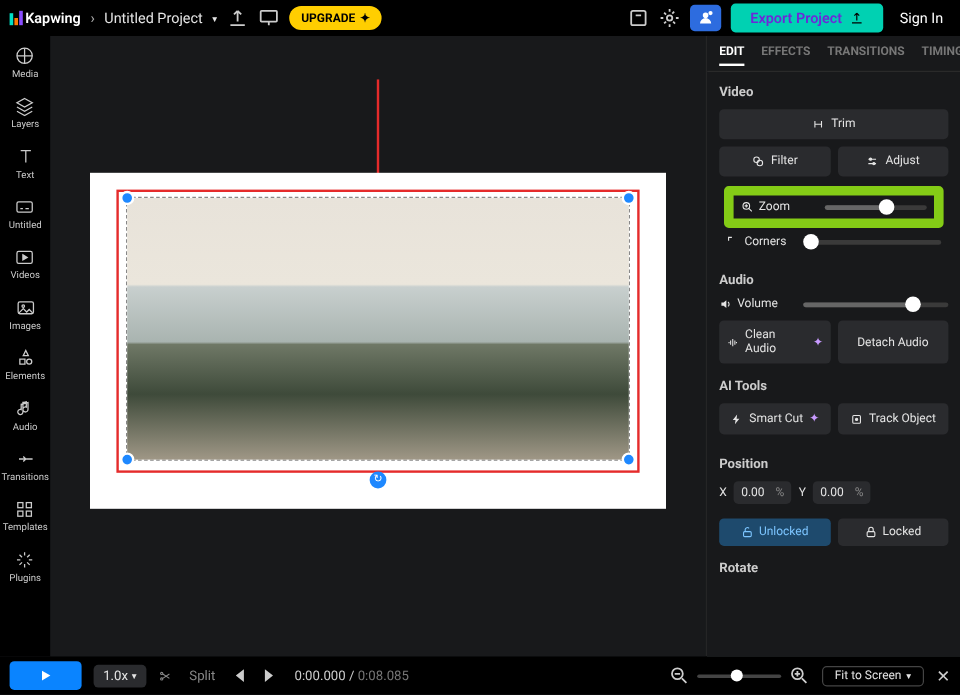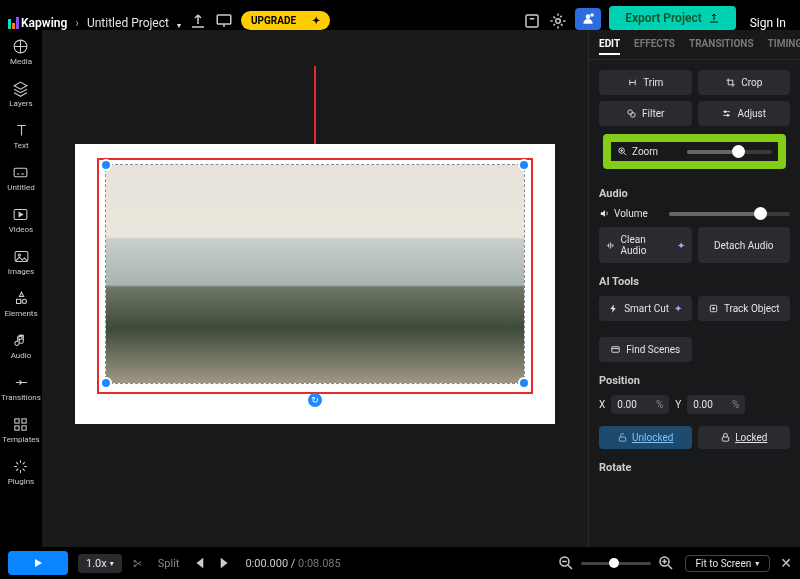--- a/index.html
+++ b/index.html
@@ -1,27 +1,27 @@
 <!DOCTYPE html>
 <html><head>
 <meta charset="utf-8">
 <style>
 * { margin: 0; padding: 0; box-sizing: border-box; font-family: -apple-system, BlinkMacSystemFont, "Segoe UI", Roboto, sans-serif; }
 body { background: #18191b; color: #e4e4e4; width: 800px; height: 579px; overflow: hidden; display: flex; flex-direction: column; }
-.topbar { height: 30px; background: #000; display: flex; align-items: flex-end; padding: 0 8px; gap: 8px; font-size: 12px; }
+.topbar { height: 30px; background: #000; display: flex; align-items: center; padding: 0 8px; gap: 8px; font-size: 12px; }
 .logo { display: flex; align-items: center; gap: 2px; }
 .logo-bars { display: flex; gap: 1px; align-items: flex-end; }
 .logo-bar { width: 3px; }
 .brand { font-weight: 600; color: #fff; }
 .crumb { color: #aaa; }
 .top-spacer { flex: 1; }
 .top-ico { width: 18px; height: 18px; display: inline-flex; align-items: center; justify-content: center; color: #ccc; cursor: pointer; }
-.upgrade-btn { background: #ffce00; color: #000; font-weight: 700; font-size: 10px; padding: 4px 10px; border-radius: 12px; cursor: pointer; display: flex; align-items: center; gap: 16px; }
+.upgrade-btn { background: #ffce00; color: #000; font-weight: 700; font-size: 10px; padding: 4px 10px; border-radius: 12px; cursor: pointer; display: flex; align-items: center; gap: 4px; }
 .share-btn { background: #2d6cdf; width: 26px; height: 22px; border-radius: 4px; display: flex; align-items: center; justify-content: center; cursor: pointer; }
-.export-btn { background: #00d1b2; color: #14532d; font-weight: 600; font-size: 12px; padding: 5px 16px; border-radius: 4px; cursor: pointer; display: flex; align-items: center; gap: 6px; }
+.export-btn { background: #00d1b2; color: #6d28d9; font-weight: 600; font-size: 12px; padding: 5px 16px; border-radius: 4px; cursor: pointer; display: flex; align-items: center; gap: 6px; }
 .signin { color: #fff; font-size: 12px; cursor: pointer; padding: 0 6px; }
 .main { flex: 1; display: flex; overflow: hidden; }
 .sidebar { width: 42px; background: #000; display: flex; flex-direction: column; align-items: center; padding-top: 8px; gap: 14px; }
 .side-item { display: flex; flex-direction: column; align-items: center; gap: 2px; cursor: pointer; color: #ccc; }
 .side-item svg { width: 17px; height: 17px; }
 .side-label { font-size: 8px; }
 .canvas-area { flex: 1; background: #18191b; display: flex; align-items: center; justify-content: center; position: relative; }
 .stage { width: 480px; height: 280px; background: #fff; position: relative; margin-top: -10px; }
 .red-outline { position: absolute; border: 2px solid #e52b2b; top: 14px; left: 22px; right: 22px; bottom: 30px; pointer-events: none; }
 .selection { position: absolute; top: 20px; left: 30px; right: 30px; bottom: 40px; border: 1px dashed #888; }
@@ -42,22 +42,22 @@
 .btn-row { display: flex; gap: 6px; }
 .panel-btn { flex: 1; background: #2a2b2e; border-radius: 4px; font-size: 10px; padding: 7px 6px; display: flex; align-items: center; justify-content: center; gap: 5px; cursor: pointer; color: #e4e4e4; }
 .panel-btn svg { width: 11px; height: 11px; }
 .slider-row { display: flex; align-items: center; gap: 8px; margin-bottom: 8px; font-size: 10px; }
 .slider-row .lbl { display: flex; align-items: center; gap: 4px; width: 62px; }
 .slider { flex: 1; height: 4px; background: #3a3a3a; border-radius: 2px; position: relative; }
 .slider-fill { height: 100%; background: #666; border-radius: 2px; }
 .slider-thumb { position: absolute; top: -5px; width: 13px; height: 13px; background: #fff; border-radius: 50%; }
 .zoom-highlight { border: 8px solid #84cc16; border-radius: 4px; padding: 4px 6px; margin: 0 4px 6px; }
 .pos-row { display: flex; align-items: center; gap: 6px; font-size: 10px; }
-.pos-input { background: #2a2b2e; border-radius: 4px; padding: 4px 6px; width: 58px; text-align: right; display: flex; justify-content: space-between; }
-.toggle-btn { flex: 1; background: #2a2b2e; border-radius: 4px; font-size: 10px; padding: 6px; display: flex; align-items: center; justify-content: center; gap: 4px; cursor: pointer; color: #e4e4e4; text-decoration: underline; }
+.pos-input { background: #2a2b2e; border-radius: 4px; padding: 4px 6px; width: 48px; text-align: right; display: flex; justify-content: space-between; }
+.toggle-btn { flex: 1; background: #2a2b2e; border-radius: 4px; font-size: 10px; padding: 6px; display: flex; align-items: center; justify-content: center; gap: 4px; cursor: pointer; color: #e4e4e4; }
 .toggle-btn.active { background: #1e4a6d; color: #7cc5ff; }
 .bottombar { height: 32px; background: #000; display: flex; align-items: center; gap: 10px; padding: 0 8px; font-size: 11px; }
 .play-btn { width: 60px; height: 24px; background: #0a84ff; border-radius: 4px; display: flex; align-items: center; justify-content: center; cursor: pointer; }
 .speed { background: #2a2b2e; padding: 3px 8px; border-radius: 4px; cursor: pointer; display: flex; align-items: center; gap: 3px; }
 .split-btn { color: #888; display: flex; align-items: center; gap: 15px; cursor: pointer; }
 .time { color: #ccc; }
 .bottom-spacer { flex: 1; }
 .zoom-ctrl { display: flex; align-items: center; gap: 6px; }
 .zoom-slider { width: 70px; height: 3px; background: #444; position: relative; border-radius: 2px; }
 .zoom-thumb { position: absolute; top: -4px; left: 40%; width: 10px; height: 10px; background: #fff; border-radius: 50%; }
@@ -228,32 +228,27 @@
 
   <div class="right-panel">
     <div class="tabs">
       <div class="tab active">EDIT</div>
       <div class="tab">EFFECTS</div>
       <div class="tab">TRANSITIONS</div>
       <div class="tab">TIMING</div>
     </div>
 
     <div class="section">
+      <div class="section-title">Video</div>
       <div class="btn-row" style="margin-bottom:6px">
         <div class="panel-btn">
           <svg viewBox="0 0 24 24" fill="none" stroke="currentColor" stroke-width="2">
               <path d="M6 6v12M18 6v12M6 12h12"></path>
             </svg>
           <span>Trim</span>
-        </div>
-        <div class="panel-btn">
-          <svg viewBox="0 0 24 24" fill="none" stroke="currentColor" stroke-width="2">
-              <path d="M7 3v14h14M17 21V7H3"></path>
-            </svg>
-          <span>Crop</span>
         </div>
       </div>
       <div class="btn-row" style="margin-bottom:8px">
         <div class="panel-btn">
           <svg viewBox="0 0 24 24" fill="none" stroke="currentColor" stroke-width="2">
               <circle cx="9" cy="9" r="5"></circle>
               <circle cx="15" cy="15" r="5"></circle>
             </svg>
           <span>Filter</span>
         </div>
@@ -274,20 +269,32 @@
                 <path d="M20 20l-5-5M10 7v6M7 10h6"></path>
               </svg>
             <span>Zoom</span>
           </div>
           <div class="slider">
             <div class="slider-fill" style="width:60%"></div>
             <div class="slider-thumb" style="left:calc(60% - 6px)"></div>
           </div>
         </div>
       </div>
+      <div class="slider-row" style="padding:0 6px">
+        <div class="lbl">
+          <svg width="11" height="11" viewBox="0 0 24 24" fill="none" stroke="currentColor" stroke-width="2">
+              <path d="M4 10V4h6"></path>
+            </svg>
+          <span>Corners</span>
+        </div>
+        <div class="slider">
+          <div class="slider-fill" style="width:0%"></div>
+          <div class="slider-thumb" style="left:-6px"></div>
+        </div>
+      </div>
     </div>
 
     <div class="section">
       <div class="section-title">Audio</div>
       <div class="slider-row">
         <div class="lbl">
           <svg width="11" height="11" viewBox="0 0 24 24" fill="currentColor">
               <path d="M4 9v6h4l5 4V5L8 9H4z"></path>
               <path d="M16 8a5 5 0 010 8" fill="none" stroke="currentColor" stroke-width="2"></path>
             </svg>
@@ -307,43 +314,34 @@
           <span class="sparkle">✦</span>
         </div>
         <div class="panel-btn">
           <span>Detach Audio</span>
         </div>
       </div>
     </div>
 
     <div class="section">
       <div class="section-title">AI Tools</div>
-      <div class="btn-row" style="margin-bottom:16px">
+      <div class="btn-row" style="margin-bottom:6px">
         <div class="panel-btn">
           <svg viewBox="0 0 24 24" fill="currentColor">
               <path d="M13 3L5 13h5l-1 8 8-10h-5l1-8z"></path>
             </svg>
           <span>Smart Cut</span>
           <span class="sparkle">✦</span>
         </div>
         <div class="panel-btn">
           <svg viewBox="0 0 24 24" fill="none" stroke="currentColor" stroke-width="2">
               <rect x="5" y="5" width="14" height="14" rx="2"></rect>
               <circle cx="12" cy="12" r="2" fill="currentColor"></circle>
             </svg>
           <span>Track Object</span>
-        </div>
-      </div>
-      <div class="btn-row">
-        <div class="panel-btn" style="flex:0 0 calc(50% - 3px)">
-          <svg viewBox="0 0 24 24" fill="none" stroke="currentColor" stroke-width="2">
-              <rect x="4" y="6" width="16" height="12" rx="1"></rect>
-              <path d="M4 10h16"></path>
-            </svg>
-          <span>Find Scenes</span>
         </div>
       </div>
     </div>
 
     <div class="section">
       <div class="section-title">Position</div>
       <div class="pos-row">
         <span>X</span>
         <div class="pos-input">
           <span>0.00</span>

